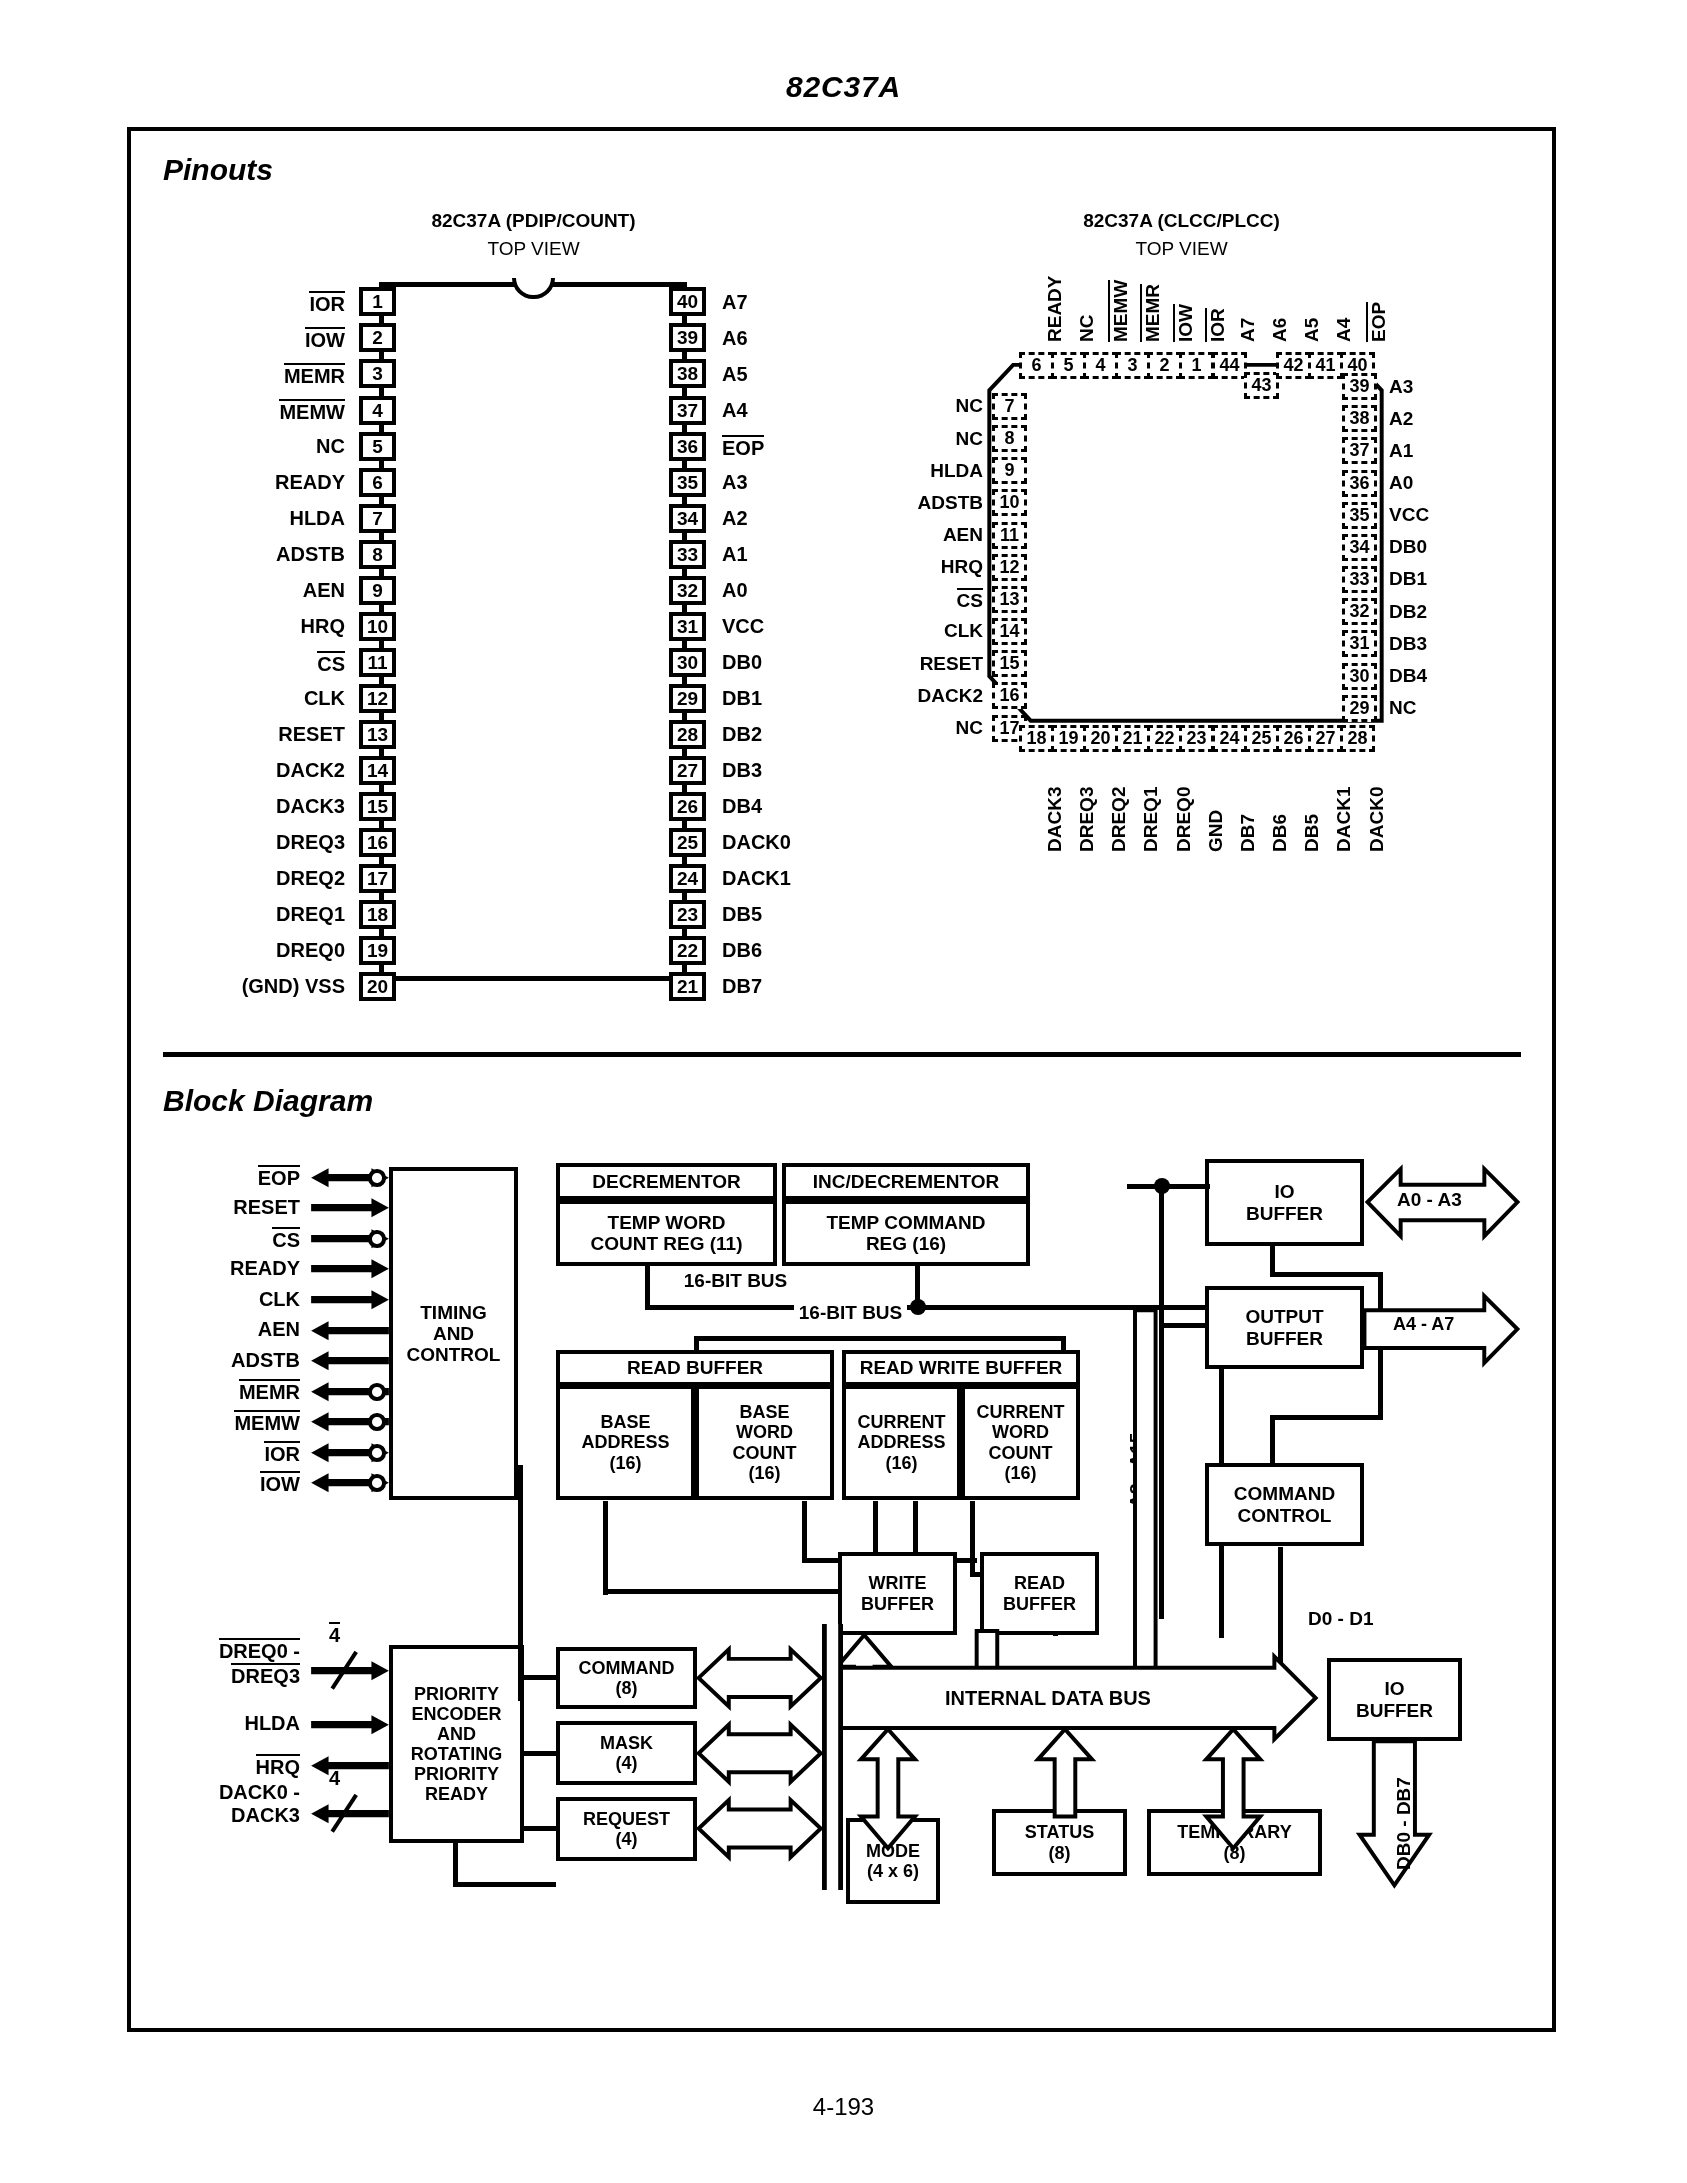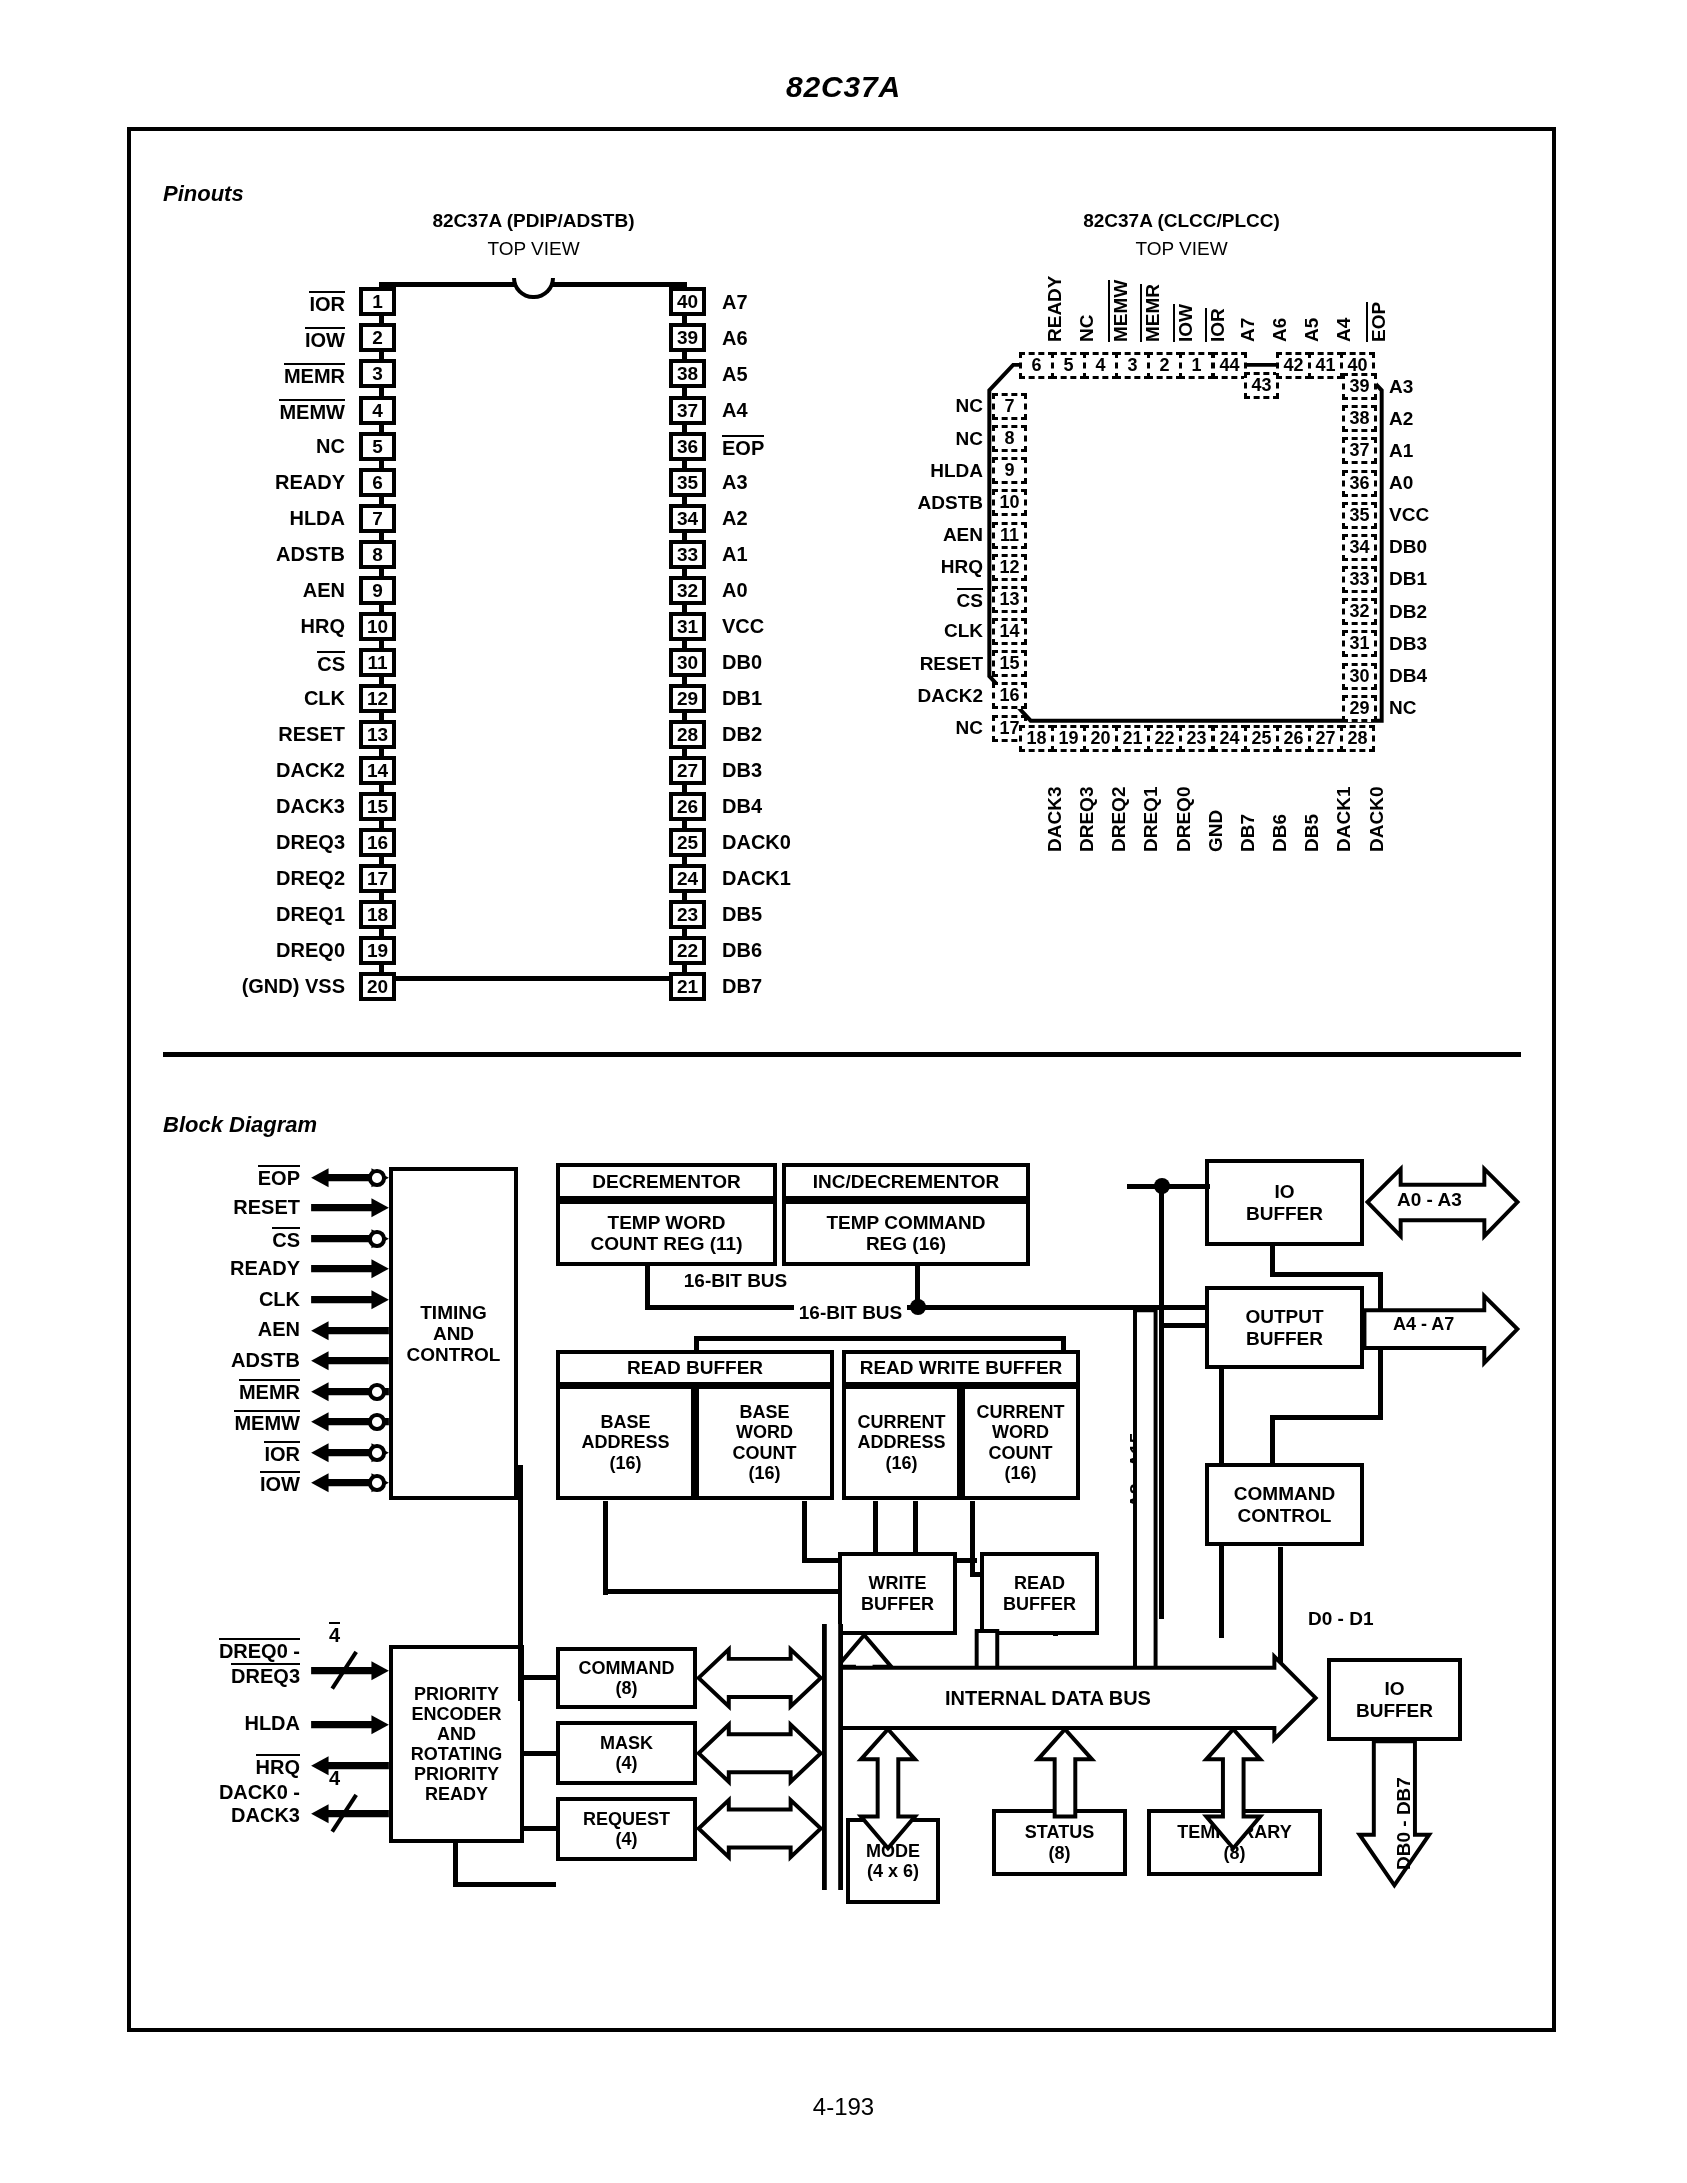--- a/index.html
+++ b/index.html
@@ -7,21 +7,21 @@
        font-family:"Liberation Sans","DejaVu Sans",sans-serif;color:#000;}
   .abs{position:absolute;}
   .ovl{border-top:2.4px solid #000;padding-top:0.8px;display:inline-block;line-height:1.0;}
 
   
   #page-title{top:70px;left:0;width:1687px;text-align:center;
     font-size:30px;font-weight:bold;font-style:italic;letter-spacing:0.8px;}
   #page-footer{top:2093px;left:0;width:1687px;text-align:center;font-size:24px;}
   #page-frame{top:127px;left:127px;width:1429px;height:1905px;border:4.8px solid #000;box-sizing:border-box;}
 
-  .sect-head{font-size:22px;font-weight:bold;font-style:italic;margin-top:28px;}
+  .sect-head{font-size:30px;font-weight:bold;font-style:italic;}
   #pinouts-head{top:153px;left:163px;}
   #blockdiagram-head{top:1084px;left:163px;}
   #mid-rule{top:1052px;left:163px;width:1358px;height:4.8px;background:#000;}
 
   .pkg-title{font-size:19px;font-weight:bold;text-align:center;width:397px;}
   .pkg-sub{font-size:19px;text-align:center;width:397px;}
 
   
   #dip-body{top:282px;left:379px;width:308px;height:699px;border:5.6px solid #000;
             background:#fff;box-sizing:border-box;}
@@ -56,21 +56,21 @@
 <body>
 
 <div class="abs" id="page-title">82C37A</div>
 <div class="abs" id="page-frame"></div>
 <div class="abs" id="page-footer">4-193</div>
 
 <div class="abs sect-head" id="pinouts-head">Pinouts</div>
 <div class="abs" id="mid-rule"></div>
 <div class="abs sect-head" id="blockdiagram-head">Block Diagram</div>
 
-<div class="abs pkg-title" style="top:210px;left:335px;">82C37A (PDIP/ADSTB)</div>
+<div class="abs pkg-title" style="top:210px;left:335px;">82C37A (PDIP/COUNT)</div>
 <div class="abs pkg-sub" style="top:238px;left:335px;">TOP VIEW</div>
 
 <div class="abs" id="dip-body"></div>
 <div class="abs" id="dip-notch"></div>
 <div class="abs" id="dip-notch-mask"></div>
 
 <div id="dip-left">
     <div class="abs pinbox" style="top:287px;left:359px;">1</div>
     <div class="abs pinlbl l" style="top:291px;left:119px;width:226px;"><span class="ovl">IOR</span></div>
     <div class="abs pinbox" style="top:323px;left:359px;">2</div>

